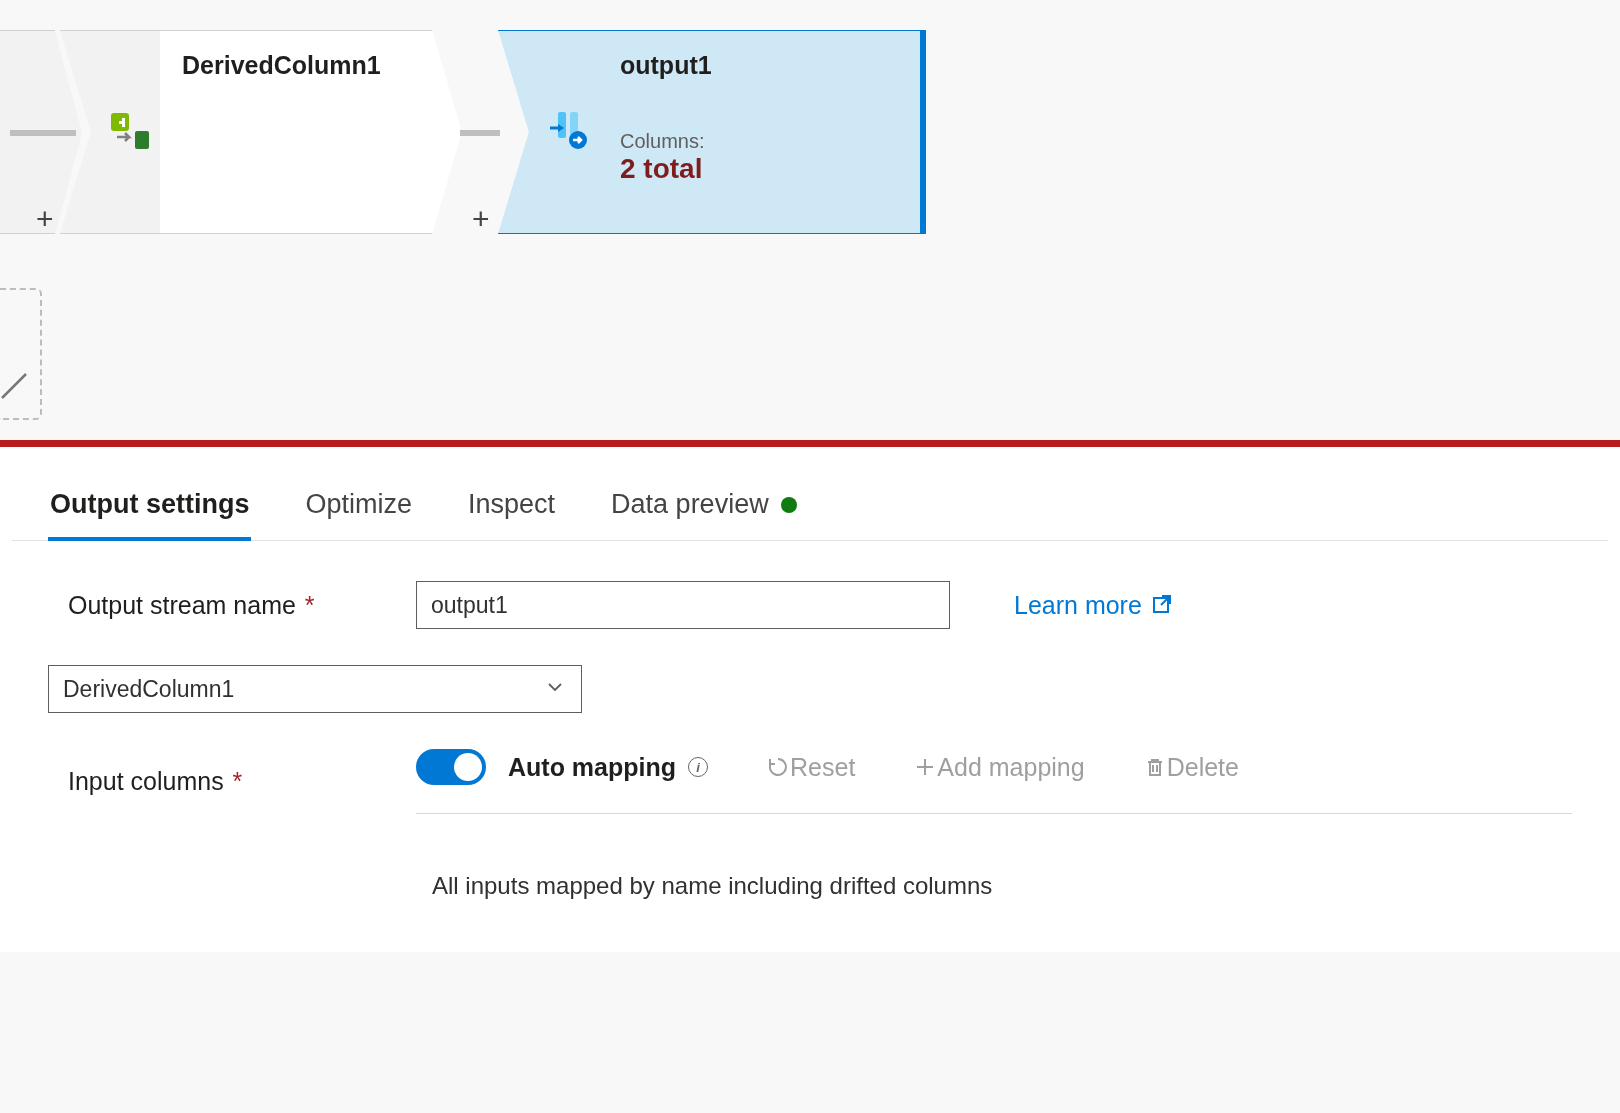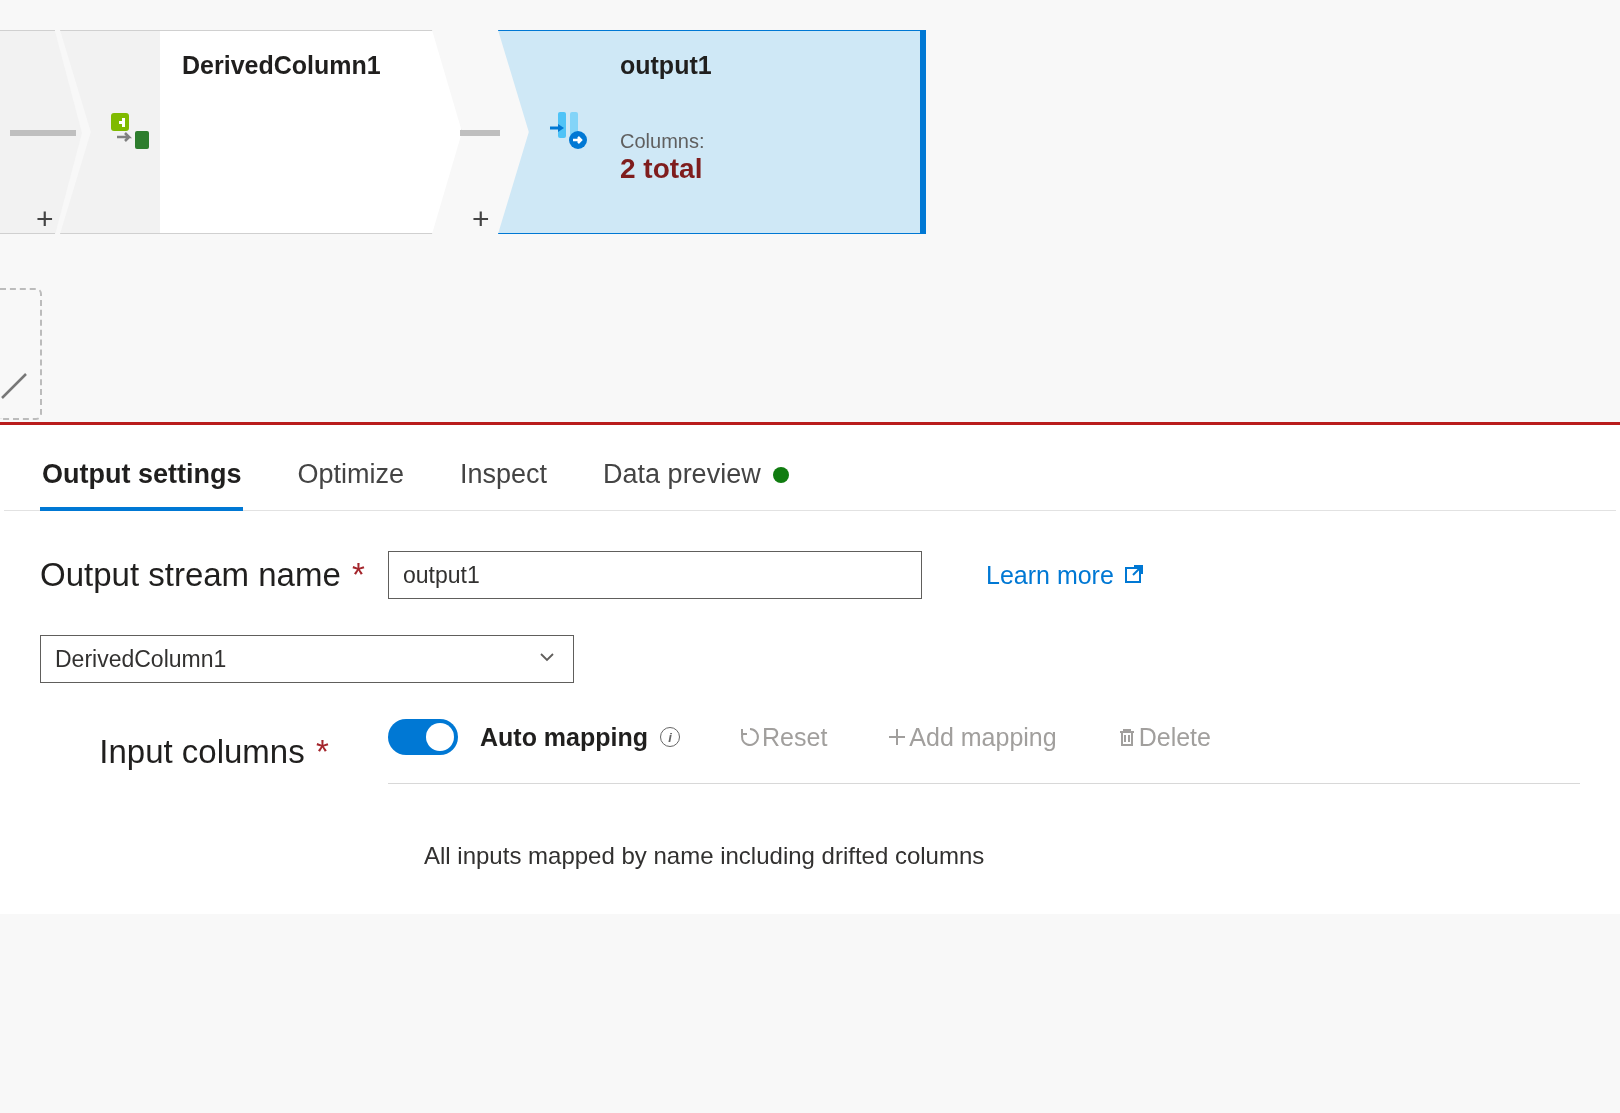--- a/index.html
+++ b/index.html
@@ -139,25 +139,25 @@
     border-left:none;
   }
   .diag-line svg{overflow:visible;}
   
   .icon-derived svg{width:46px;height:46px;}
   .icon-output svg{width:44px;height:44px;}
 
   
   .panel{
     position:absolute;
-    left:0; top:422px;
+    left:0; top:440px;
     right:0;
     background:#fff;
-    border-top:3px solid #b91c1c;
-    padding: 4px;
+    border-top:7px solid #b91c1c;
+    padding: 12px;
   }
   .handle-line{
     position:absolute;
     right:100px; top:443px;
     width:30px;height:5px;
     background:#333;
     border-radius:2px;
   }
   .tabs{
     display:flex;
@@ -186,22 +186,23 @@
   .form{
     padding: 40px 36px;
   }
   .form-row{
     display:flex;
     align-items:center;
     margin-bottom: 36px;
   }
   .form-label{
     width:348px;
-    font-size:33px;
+    font-size:25px;
     color:#201f1e;
+    margin-left:20px;
   }
   .req{color:#a4262c;margin-left:2px;}
   .text-input{
     width:534px;height:48px;
     border:1px solid #605e5c;
     background:#fff;
     font-size:23px;
     padding:0 14px;
     color:#323130;
     font-family:inherit;
@@ -212,21 +213,20 @@
   .select-wrap .text-input{width:100%;}
   .select-caret{
     position:absolute;right:18px;top:50%;transform:translateY(-50%);pointer-events:none;
     color:#605e5c;
   }
   .learn-more{
     margin-left:64px;font-size:25px;color:#0078d4;text-decoration:none;display:inline-flex;align-items:center;gap:10px;cursor:pointer;
   }
   .cols-row{
     align-items:center;
-    text-align:center;
   }
   .controls-row{
     display:flex;align-items:center;gap:22px;flex:1;
     border-bottom:1px solid #d8d8d8;
     padding-bottom:28px;
   }
   .toggle{
     width:70px;height:36px;border-radius:18px;background:#0078d4;position:relative;cursor:pointer;flex-shrink:0;
   }
   .toggle-knob{

